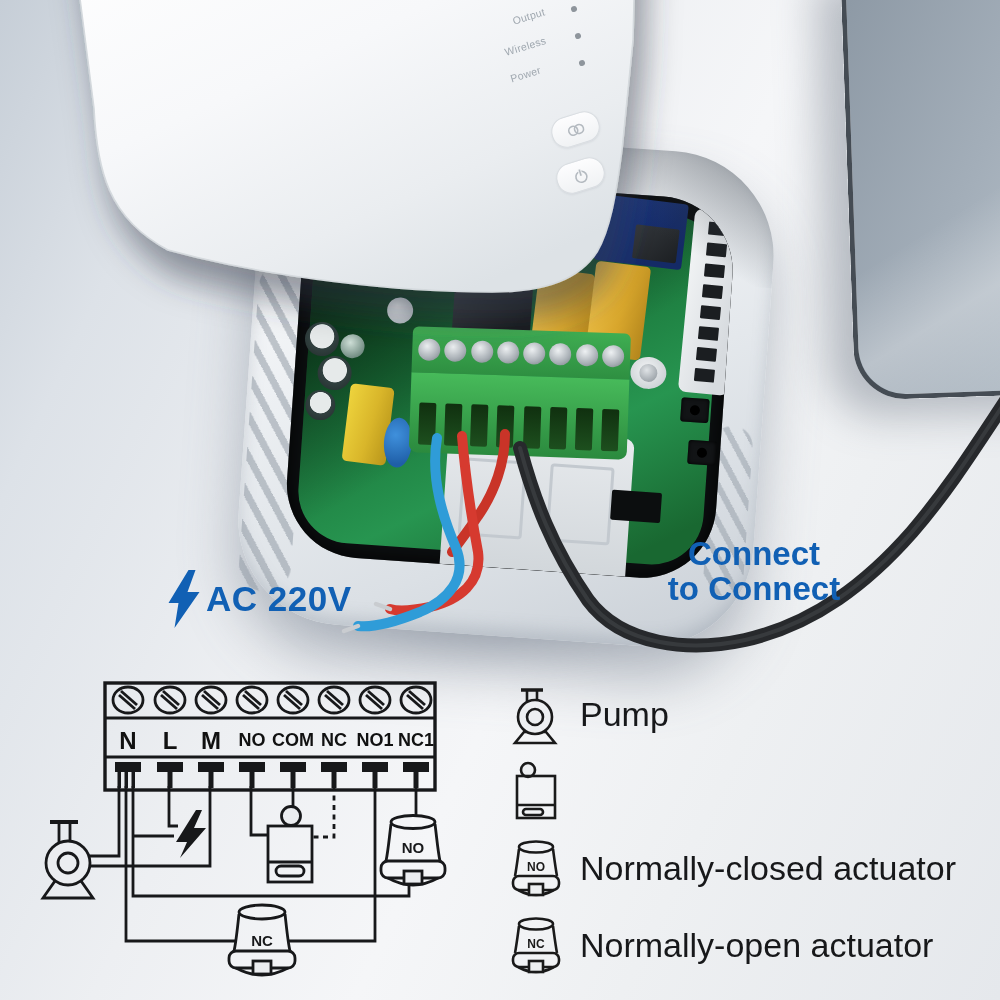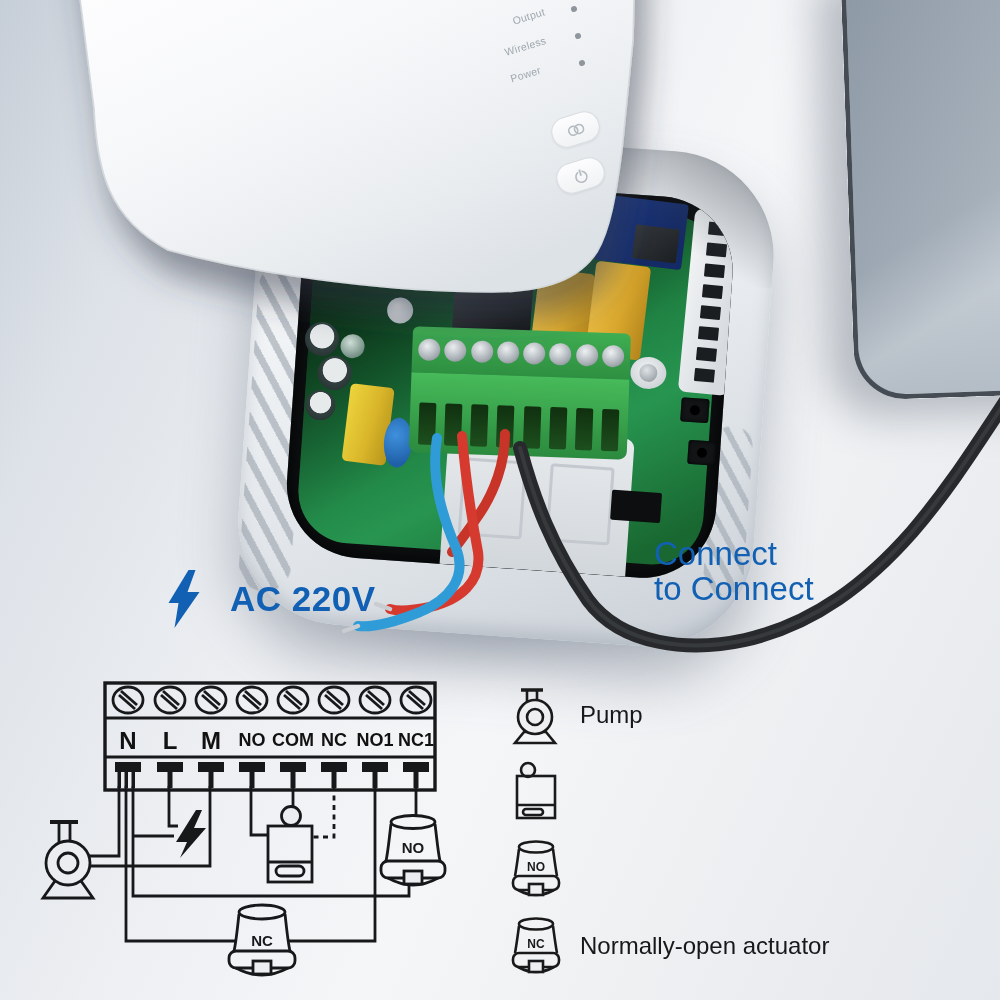--- a/index.html
+++ b/index.html
@@ -98,30 +98,30 @@
   
   .cover-label{position:absolute;font-size:10.5px;color:#9fa7af;transform:rotate(-17deg);letter-spacing:.3px;}
   .led{position:absolute;width:6px;height:6px;border-radius:50%;background:#8e959c;transform:rotate(-17deg);}
   .pill{position:absolute;width:47px;height:29px;border:1.5px solid #d9dde1;border-radius:15px;
     transform:rotate(-17deg);display:flex;align-items:center;justify-content:center;
     background:linear-gradient(#fdfdfe,#f0f2f4);box-shadow:0 1px 2px rgba(120,130,140,.15);}
 
   
   .title{position:absolute;left:232px;top:26px;margin:0;font-size:70px;font-weight:bold;
     letter-spacing:-2px;color:#1160b4;white-space:nowrap;}
-  .ac-callout{position:absolute;left:168px;top:570px;display:flex;align-items:center;gap:30px;}
+  .ac-callout{position:absolute;left:168px;top:570px;display:flex;align-items:center;gap:6px;}
   .ac-callout .ac-text{font-size:35px;font-weight:bold;color:#1160b4;letter-spacing:.5px;}
-  .boiler-callout{position:absolute;left:654px;top:536px;width:200px;
-    font-size:33px;font-weight:normal;color:#1160b4;line-height:35px;}
+  .boiler-callout{position:absolute;left:654px;top:536px;width:200px;text-align:center;
+    font-size:33px;font-weight:bold;color:#1160b4;line-height:35px;}
 
   
   .legend{position:absolute;left:508px;top:676px;}
   .legend-row{display:flex;align-items:center;height:77px;gap:16px;}
   .legend-icon{width:56px;display:flex;justify-content:center;}
-  .legend-label{font-size:24px;color:#17181a;white-space:nowrap;}
+  .legend-label{font-size:34px;color:#17181a;white-space:nowrap;}
 
   
   text.termlbl{font-family:"Liberation Sans",sans-serif;font-weight:bold;fill:#111;}
   text.actlbl{font-family:"Liberation Sans",sans-serif;font-weight:bold;fill:#17181a;}
 </style>
 </head>
 <body>
 
 <div class="stage">
 
@@ -403,20 +403,21 @@
             <ellipse cx="26" cy="9" rx="17" ry="5.5"></ellipse>
             <path d="M9,11 C7.5,22 6.5,30 5,38"></path>
             <path d="M43,11 C44.5,22 45.5,30 47,38"></path>
             <rect x="3" y="38" width="46" height="14" rx="6"></rect>
             <path d="M8,52 Q26,62 44,52"></path>
             <rect x="19" y="46" width="14" height="11" fill="#edeff1"></rect>
           </g>
           <text x="26" y="33" font-size="12" font-weight="bold" text-anchor="middle" fill="#1a1a1a" font-family="Liberation Sans, sans-serif">NO</text>
         </svg>
       </span>
+      <span class="legend-label">Normally-closed actuator</span>
     </div>
     <div class="legend-row">
       <span class="legend-icon">
         <svg width="52" height="62" viewBox="0 0 52 62">
           <g stroke="#1a1a1a" stroke-width="2.6" fill="none">
             <ellipse cx="26" cy="9" rx="17" ry="5.5"></ellipse>
             <path d="M9,11 C7.5,22 6.5,30 5,38"></path>
             <path d="M43,11 C44.5,22 45.5,30 47,38"></path>
             <rect x="3" y="38" width="46" height="14" rx="6"></rect>
             <path d="M8,52 Q26,62 44,52"></path>

